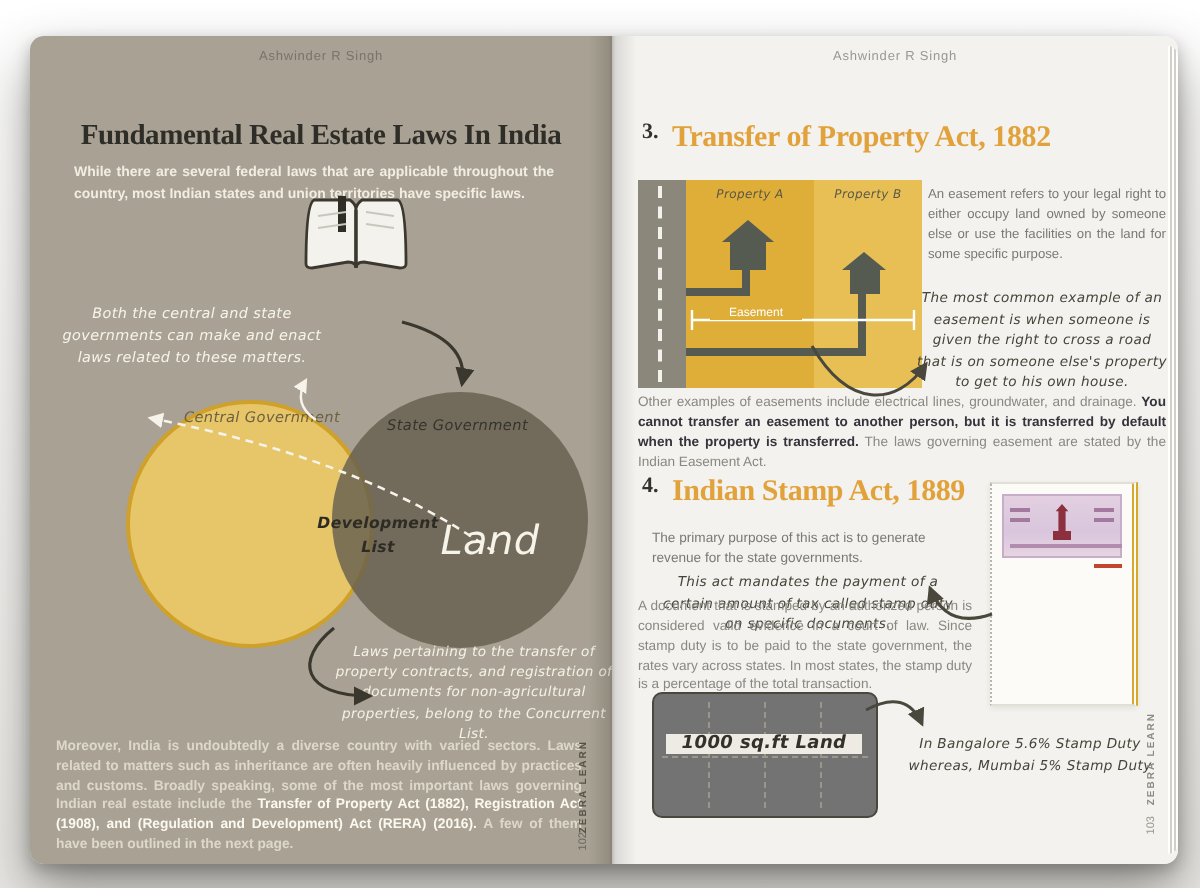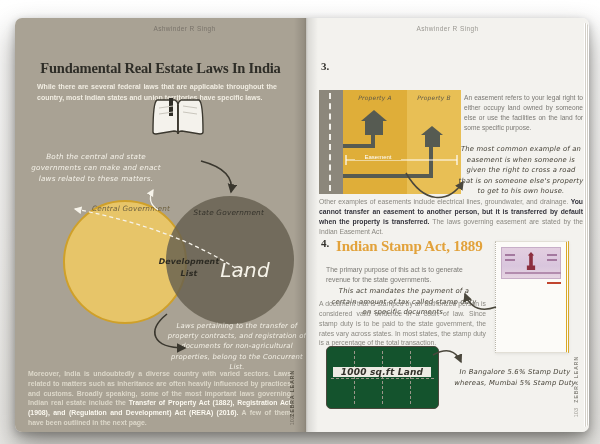--- a/index.html
+++ b/index.html
@@ -6,21 +6,21 @@
   body{
     width:600px;height:444px;position:relative;overflow:hidden;
     background:linear-gradient(180deg,#ffffff 0%,#f4f3f1 55%,#e9e8e5 100%);
     font-family:"Liberation Sans",sans-serif;
   }
   .book{
     position:absolute;left:15px;top:18px;width:574px;height:414px;
     border-radius:7px;box-shadow:0 14px 28px rgba(40,38,32,.45),0 3px 8px rgba(0,0,0,.25);
   }
   .page{position:absolute;top:0;height:414px;overflow:hidden;}
-  .page-left{left:0;width:291px;background:#a9a294;border-radius:7px 0 0 7px;padding-left:48px;}
+  .page-left{left:0;width:291px;background:#a9a294;border-radius:7px 0 0 7px;}
   .page-right{left:291px;width:283px;background:#f3f2ee;border-radius:0 7px 7px 0;}
   .gutter{position:absolute;left:279px;top:0;width:24px;height:414px;pointer-events:none;
     background:linear-gradient(90deg,rgba(0,0,0,0) 0%,rgba(0,0,0,.12) 42%,rgba(55,50,42,.28) 50%,rgba(0,0,0,.10) 58%,rgba(0,0,0,0) 100%);}
   .edges{position:absolute;right:0;top:5px;width:5px;height:404px;border-radius:0 6px 6px 0;
     background:repeating-linear-gradient(90deg,#ffffff 0 1px,#d2cfc7 1px 2px);}
   .abs{position:absolute;}
   .author{top:7px;left:0;width:100%;text-align:center;font-size:6.5px;letter-spacing:.4px;color:#79736a;}
   .page-right .author{color:#9a9892;}
   .serif{font-family:"Liberation Serif",serif;font-weight:bold;}
   .hand{font-family:"DejaVu Sans",sans-serif;font-style:italic;letter-spacing:.2px;}
@@ -74,21 +74,21 @@
   .r-s4purpose{top:247px;left:20px;width:152px;font-size:6.8px;line-height:1.5;color:#7b7974;}
   .r-s4note{top:268px;left:22px;width:152px;text-align:center;font-size:6.8px;line-height:1.55;color:#474338;}
   .r-s4para{top:281px;left:13px;width:167px;font-size:6.8px;line-height:1.45;text-align:justify;color:#8a8881;}
   .stamp{top:223px;left:189px;width:74px;height:112px;background:#fcfbf8;border:1px solid #e2dfd6;
     border-right:3px double #d8a829;border-left:1px dotted #b9b5aa;box-sizing:border-box;box-shadow:0 1px 3px rgba(0,0,0,.08);}
   .stamp-head{position:absolute;left:5px;top:5px;right:5px;height:30px;background:linear-gradient(180deg,#e3cfe0,#d9c6dd 60%,#e6d4e2);border:1px solid #c7aec8;}
   .emblem{position:absolute;left:50%;top:4px;transform:translateX(-50%);width:9px;height:18px;background:#8c2f3f;
     clip-path:polygon(50% 0,85% 20%,70% 20%,70% 75%,100% 75%,100% 100%,0 100%,0 75%,30% 75%,30% 20%,15% 20%);}
   .s-line{position:absolute;height:2px;background:#a4799f;}
   .s-red{position:absolute;width:14px;height:2px;background:#c1452f;right:5px;top:40px;}
-  .land{top:328px;left:20px;width:113px;height:63px;background:#14532d;border:1.5px solid #4a473c;border-radius:5px;box-sizing:border-box;}
+  .land{top:328px;left:20px;width:113px;height:63px;background:#737373;border:1.5px solid #4a473c;border-radius:5px;box-sizing:border-box;}
   .dash-v{position:absolute;top:4px;bottom:4px;width:0;border-left:1px dashed #9b968a;}
   .dash-h{position:absolute;left:4px;right:4px;height:0;top:50%;border-top:1px dashed #9b968a;}
   .land-label{position:absolute;left:6px;top:20px;width:98px;text-align:center;font-size:9px;font-weight:bold;color:#33312a;background:#edebe4;}
   .r-duty{top:349px;left:140px;width:138px;text-align:center;font-size:6.8px;line-height:1.55;color:#474338;}
   svg.overlay{position:absolute;left:0;top:0;pointer-events:none;}
 </style>
 </head>
 <body>
 
 <div class="book">
@@ -136,20 +136,21 @@
       <path d="M 232 258 Q 168 212 60 191" fill="none" stroke="#f6f3ea" stroke-width="1.3" stroke-dasharray="4 3" marker-end="url(#mw)"></path>
       <path d="M 143 192 Q 131 184 138 172" fill="none" stroke="#f6f3ea" stroke-width="1.2" marker-end="url(#mw)"></path>
       <path d="M 152 296 C 132 312 136 330 170 330" fill="none" stroke="#3a372e" stroke-width="1.6" marker-end="url(#mb)"></path>
     </svg>
   </div>
 
   <div class="page page-right">
     <div class="abs author">Ashwinder R Singh</div>
 
     <div class="abs serif r-s3num">3.</div>
+    <div class="abs serif r-s3title">Transfer of Property Act, 1882</div>
 
     <div class="abs illus">
       <div class="road">
           <div class="road-line"></div>
         </div>
       <div class="propB"></div>
       <div class="prop-label hand pa-label">Property A</div>
       <div class="prop-label hand pb-label">Property B</div>
       <div class="houseA">
           <div class="roof"></div>

